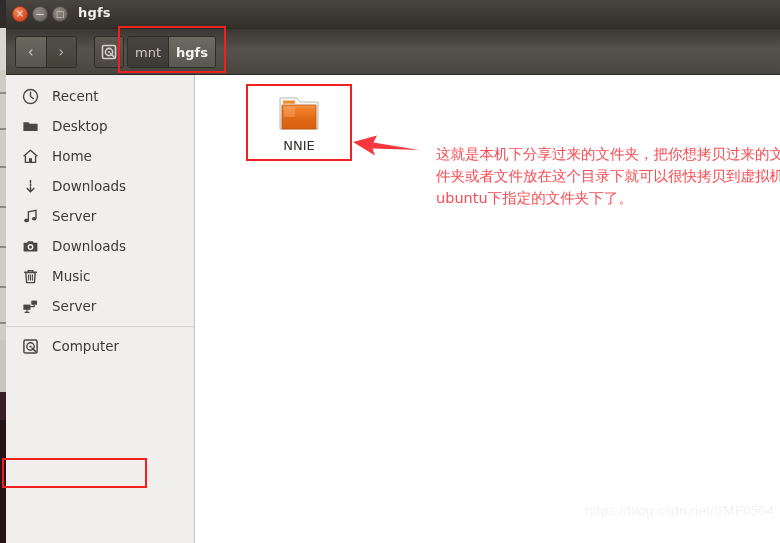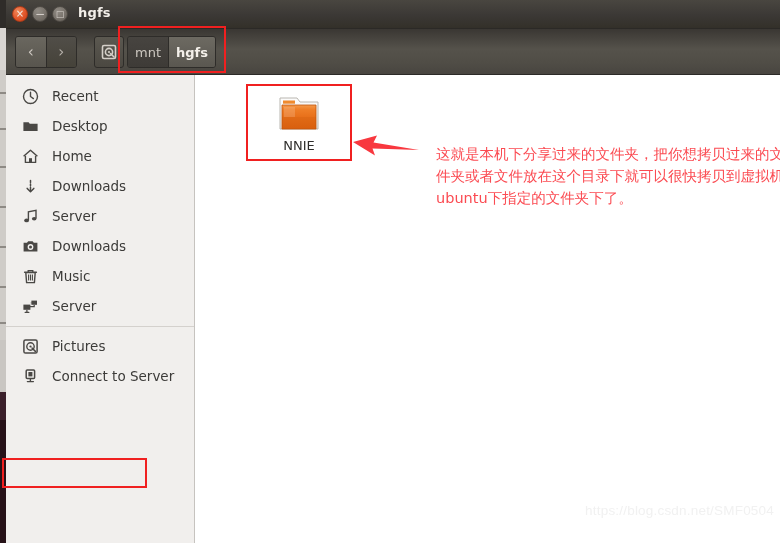--- a/index.html
+++ b/index.html
@@ -443,33 +443,23 @@
 
       <div class="side-item">
         <span class="side-icon">
           <svg width="17" height="17" viewBox="0 0 17 17">
             <rect x="1.9" y="1.9" width="13.2" height="13.2" rx="1.6" fill="none" stroke="#4a4845" stroke-width="1.5"></rect>
             <circle cx="8.5" cy="8.5" r="3.7" fill="none" stroke="#4a4845" stroke-width="1.4"></circle>
             <circle cx="8.5" cy="8.5" r="1.1" fill="#4a4845"></circle>
             <path d="M10 10 L13.4 13.4" stroke="#4a4845" stroke-width="1.5" stroke-linecap="round"></path>
           </svg>
         </span>
-        <span class="side-label">Pictures</span>
-      </div>
-
-      <div class="side-item">
-        <span class="side-icon">
-          <svg width="17" height="17" viewBox="0 0 17 17">
-            <rect x="4.2" y="2" width="8.4" height="8.6" rx="1" fill="none" stroke="#4a4845" stroke-width="1.5"></rect>
-            <rect x="6.4" y="4" width="4" height="4.4" fill="#4a4845"></rect>
-            <path d="M8.4 10.8 V13 M5.4 13.6 H11.4" stroke="#4a4845" stroke-width="1.4" stroke-linecap="round"></path>
-          </svg>
-        </span>
-        <span class="side-label">Connect to Server</span>
-      </div>
+        <span class="side-label">Computer</span>
+      </div>
+
 
       <div id="computer-highlight"></div>
     </div>
 
     <div id="content">
 
       <div id="folder-item">
         <svg id="folder-icon" viewBox="0 0 48 42">
           <defs>
             <linearGradient id="fbody" x1="0" y1="0" x2="0" y2="1">

